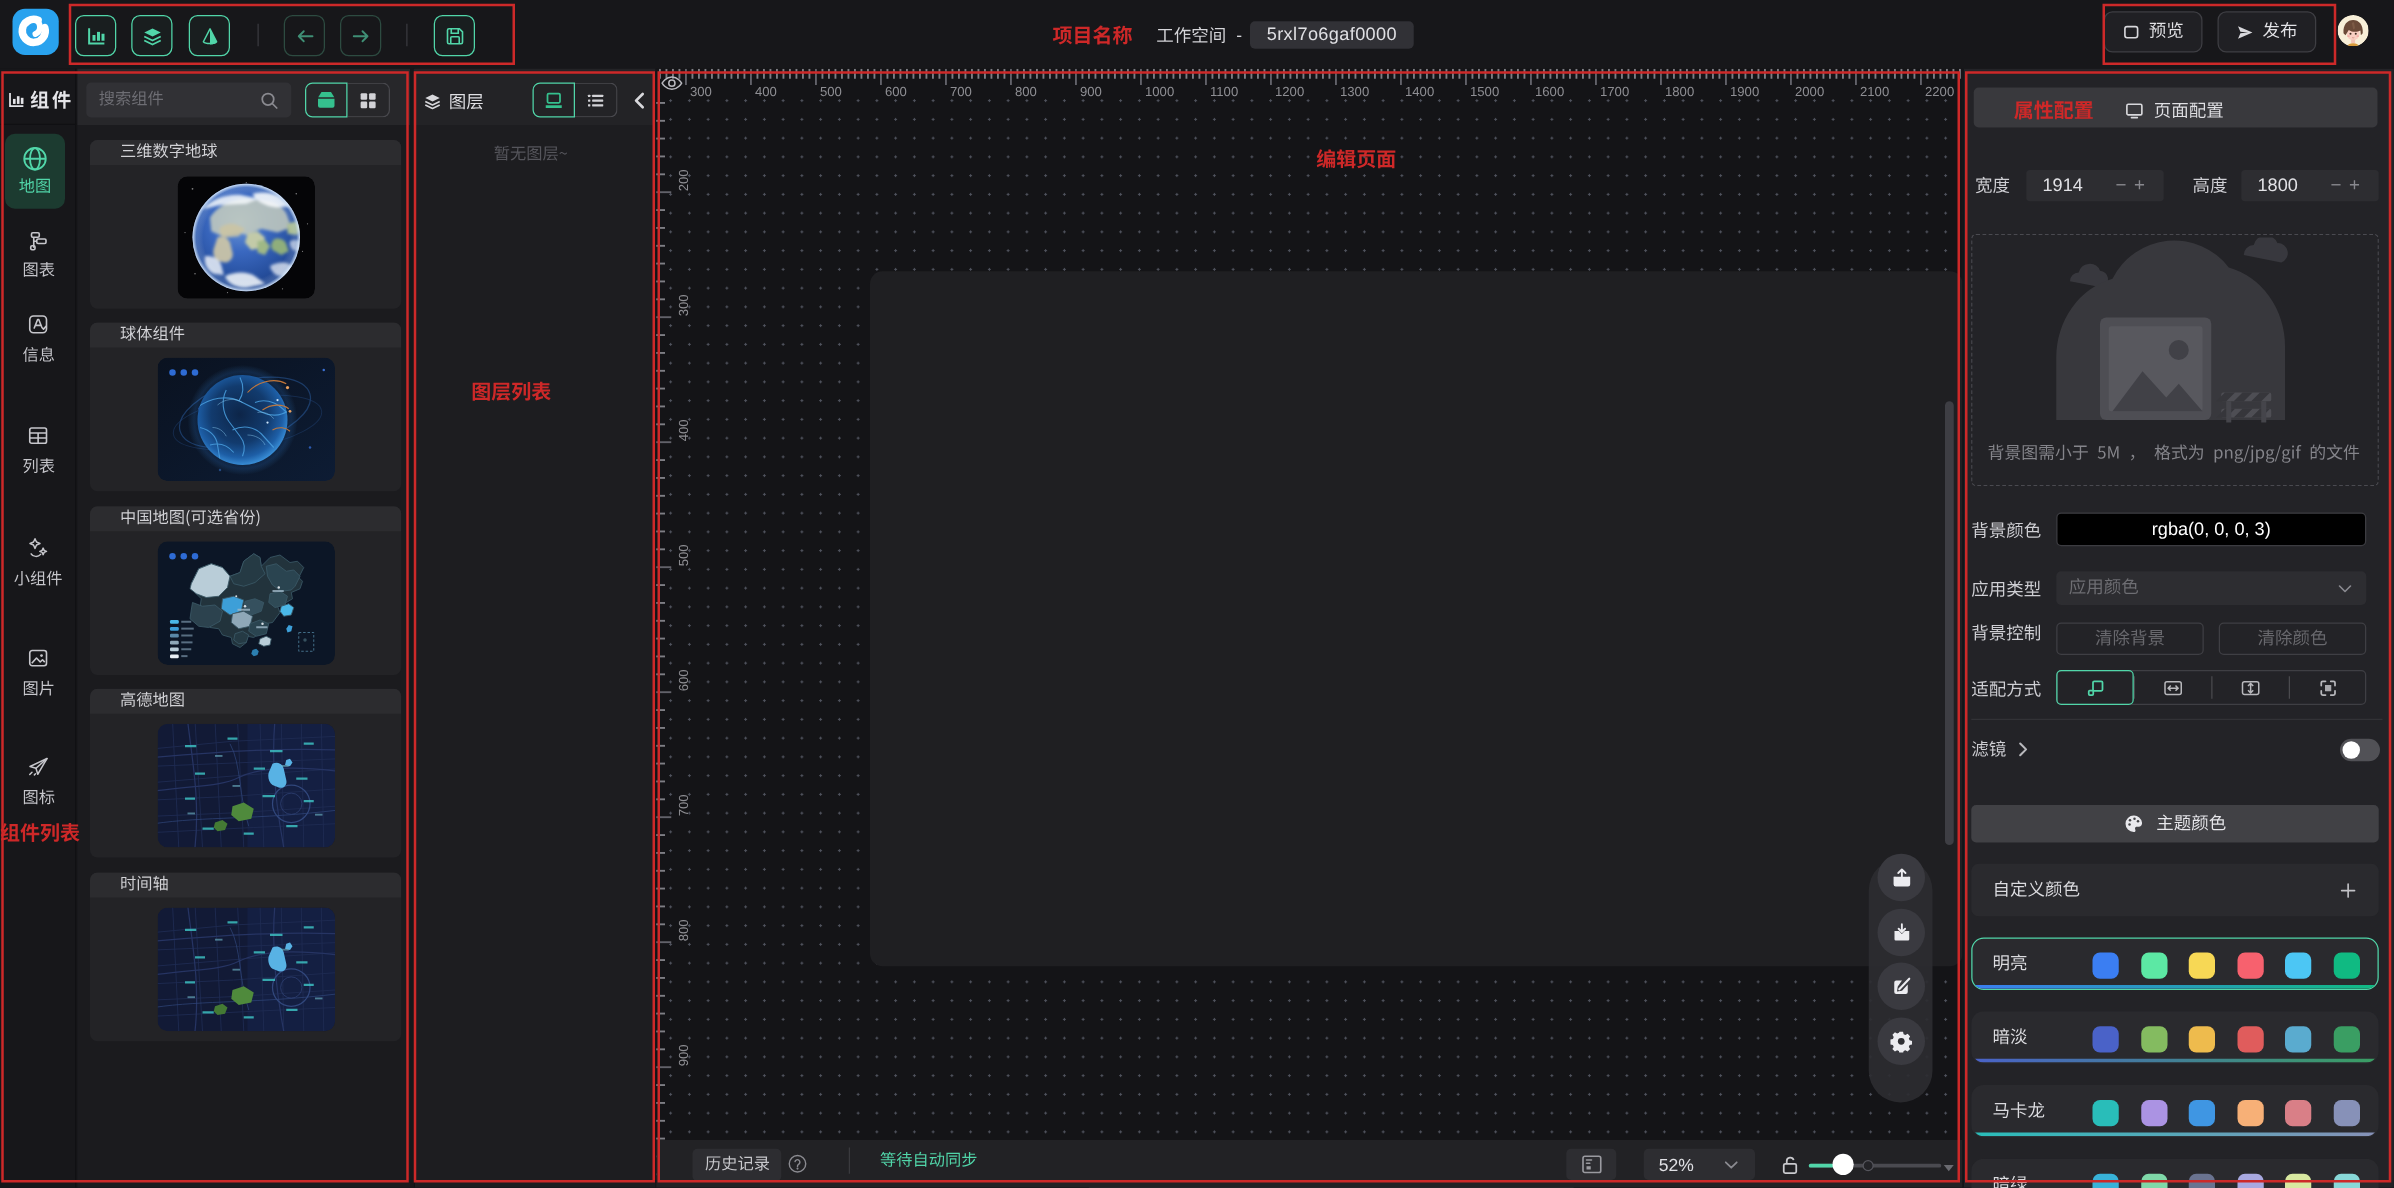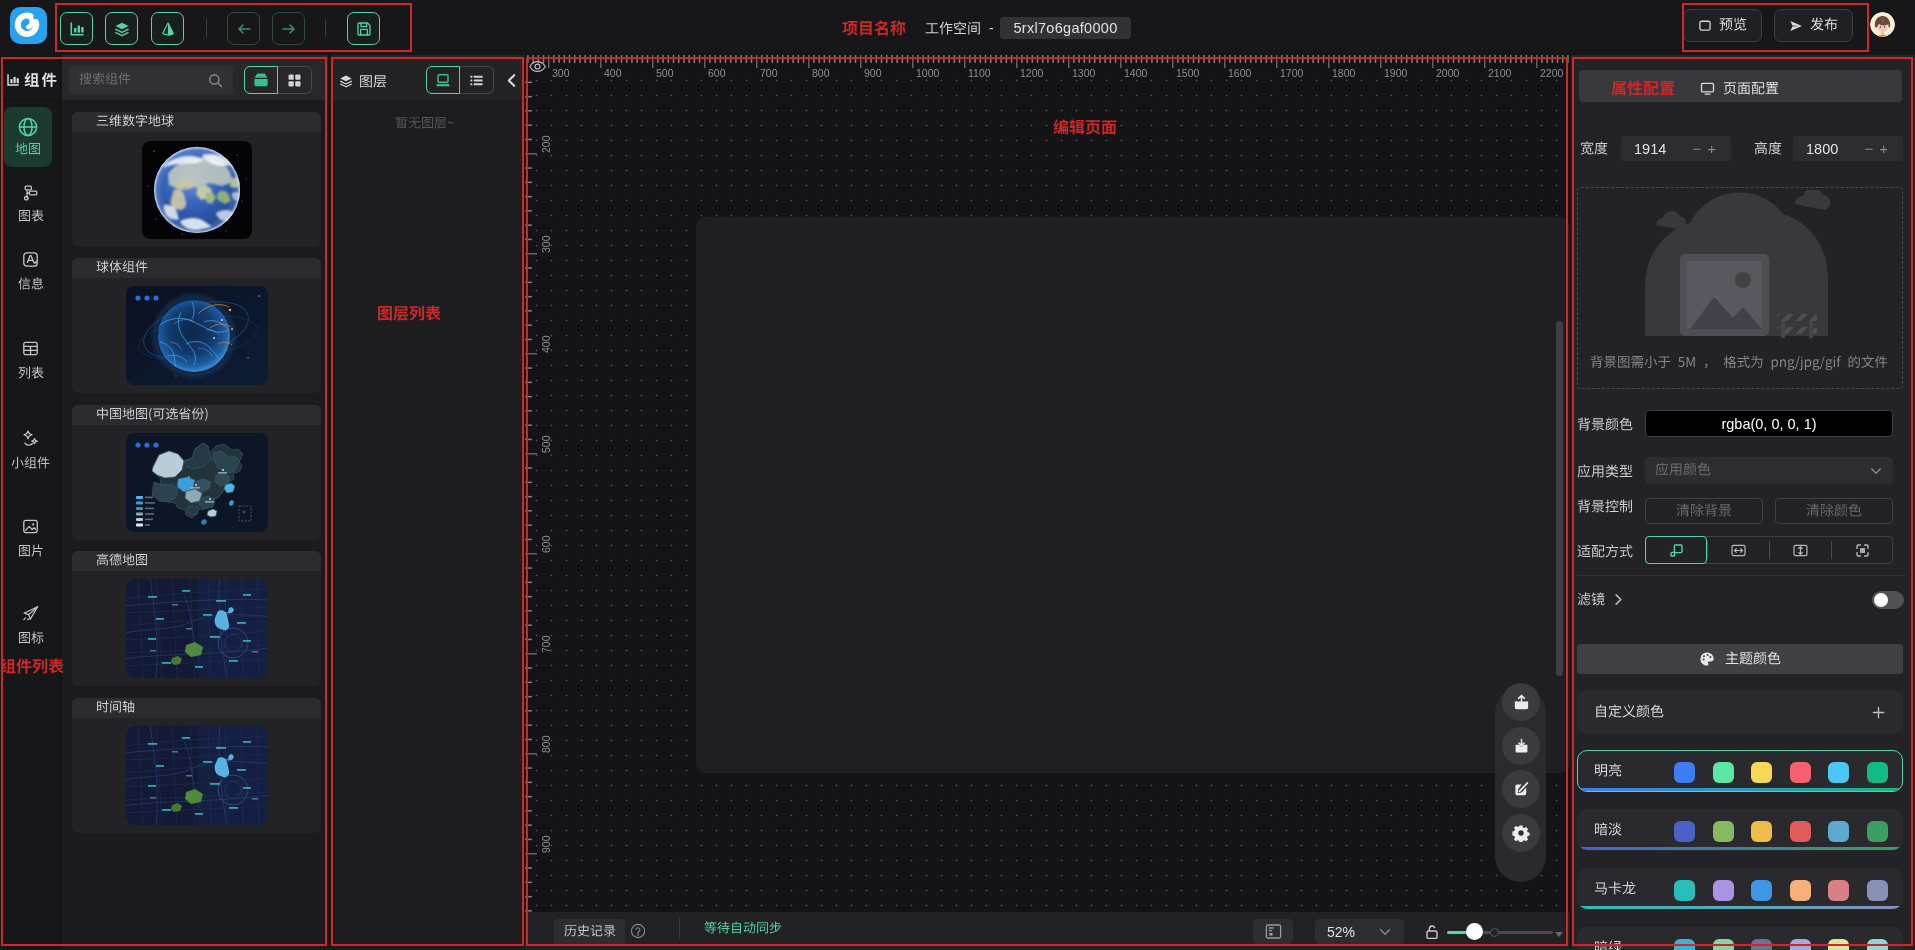--- a/index.html
+++ b/index.html
@@ -1168,21 +1168,21 @@
       <svg width="56.0" height="16.2" style="display:block;overflow:visible">
         <g transform="translate(0,12.32) scale(0.01400,-0.01400)" fill="#cfcfd4">
           <use href="#r80cc" x="0"></use>
           <use href="#r666f" x="1000"></use>
           <use href="#r989c" x="2000"></use>
           <use href="#r8272" x="3000"></use>
         </g>
       </svg>
     </div>
     <div class="a" style="left:1645px;top:410px;width:248px;height:27px;background:#000;border:1px solid #3c3c41;border-radius:4px;
-display:flex;align-items:center;justify-content:center;color:#fff;font-size:14.5px">rgba(0, 0, 0, 1)</div>
+display:flex;align-items:center;justify-content:center;color:#fff;font-size:14.5px">rgba(0, 0, 0, 3)</div>
     <div class="a" style="left:1577px;top:464px;">
       <svg width="56.0" height="16.2" style="display:block;overflow:visible">
         <g transform="translate(0,12.32) scale(0.01400,-0.01400)" fill="#cfcfd4">
           <use href="#r5e94" x="0"></use>
           <use href="#r7528" x="1000"></use>
           <use href="#r7c7b" x="2000"></use>
           <use href="#r578b" x="3000"></use>
         </g>
       </svg>
     </div>

